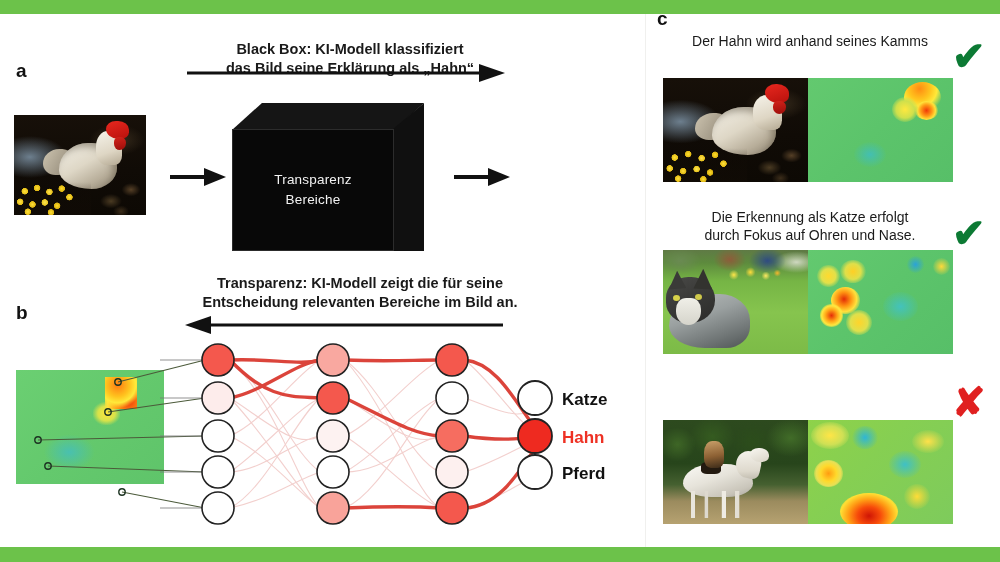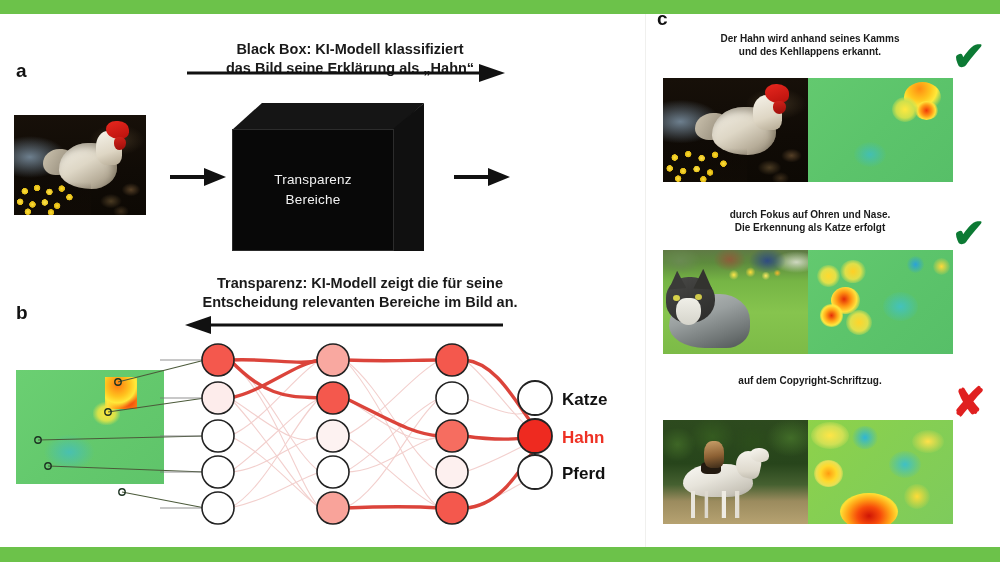--- a/index.html
+++ b/index.html
@@ -62,22 +62,22 @@
     left: 150px; top: 40px; width: 400px;
     font-size: 14.5px;
   }
   #caption-b {
     left: 150px; top: 274px; width: 420px;
     font-size: 14.5px;
   }
   .c-caption {
     position: absolute;
     text-align: center;
-    font-weight: bold;
-    font-size: 10px;
+    font-weight: normal;
+    font-size: 14px;
     color: #1a1a1a;
     line-height: 1.3;
     width: 300px;
     left: 660px;
   }
   #c-caption-0 { top: 32px; }
   #c-caption-1 { top: 208px; }
   #c-caption-2 { top: 374px; }
 
   
@@ -550,28 +550,26 @@
 
     <text x="562" y="75" font-family="Liberation Sans, sans-serif" font-size="17" font-weight="bold" fill="#111">Katze</text>
     <text x="562" y="113" font-family="Liberation Sans, sans-serif" font-size="17" font-weight="bold" fill="#ee3124">Hahn</text>
     <text x="562" y="149" font-family="Liberation Sans, sans-serif" font-size="17" font-weight="bold" fill="#111">Pferd</text>
   </svg>
 
   <div class="panel-letter" id="letter-c">c</div>
 
   <div class="c-caption" id="c-caption-0">
     <div>Der Hahn wird anhand seines Kamms</div>
-    <div>und des Kehllappens erkannt.</div>
   </div>
   <div class="c-caption" id="c-caption-1">
+    <div>Die Erkennung als Katze erfolgt</div>
     <div>durch Fokus auf Ohren und Nase.</div>
-    <div>Die Erkennung als Katze erfolgt</div>
   </div>
   <div class="c-caption" id="c-caption-2">
-    <div>auf dem Copyright-Schriftzug.</div>
   </div>
 
   <div class="c-row" id="c-row-0">
     <div class="c-pair">
       <div class="c-photo rooster">
         <div class="rooster-bg"></div>
         <div class="rooster-tail"></div>
         <div class="rooster-body"></div>
         <div class="rooster-neck"></div>
         <div class="rooster-comb"></div>

